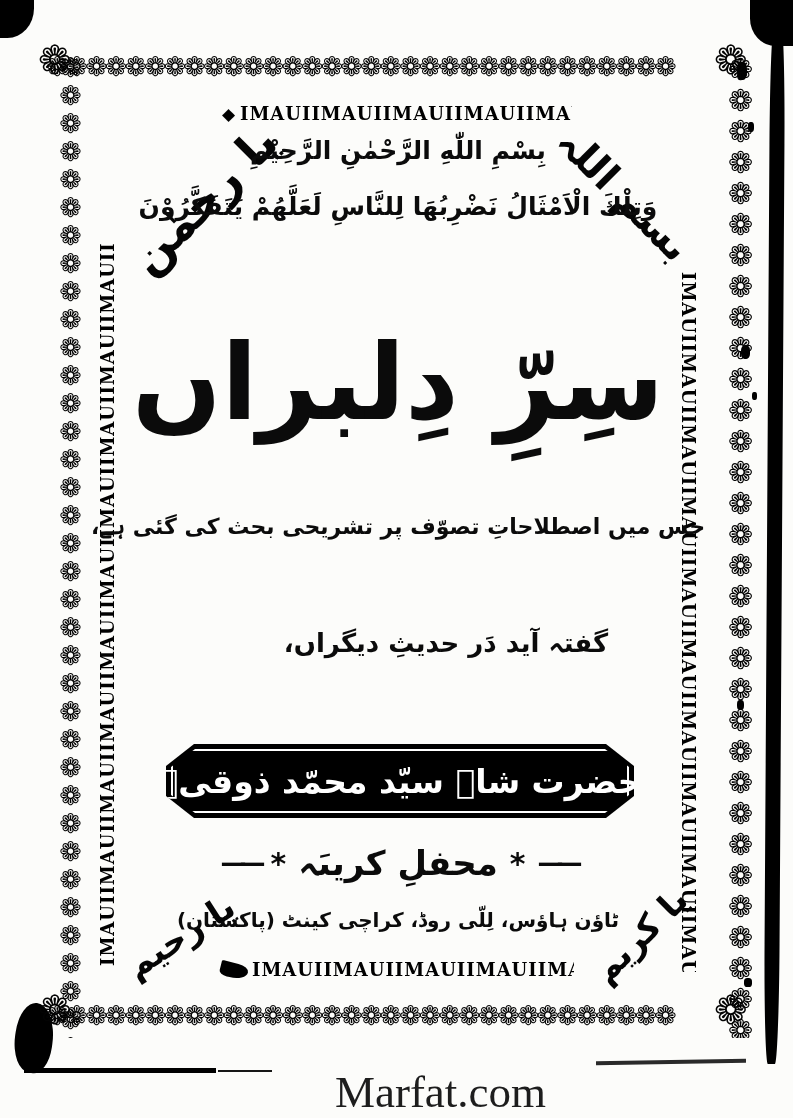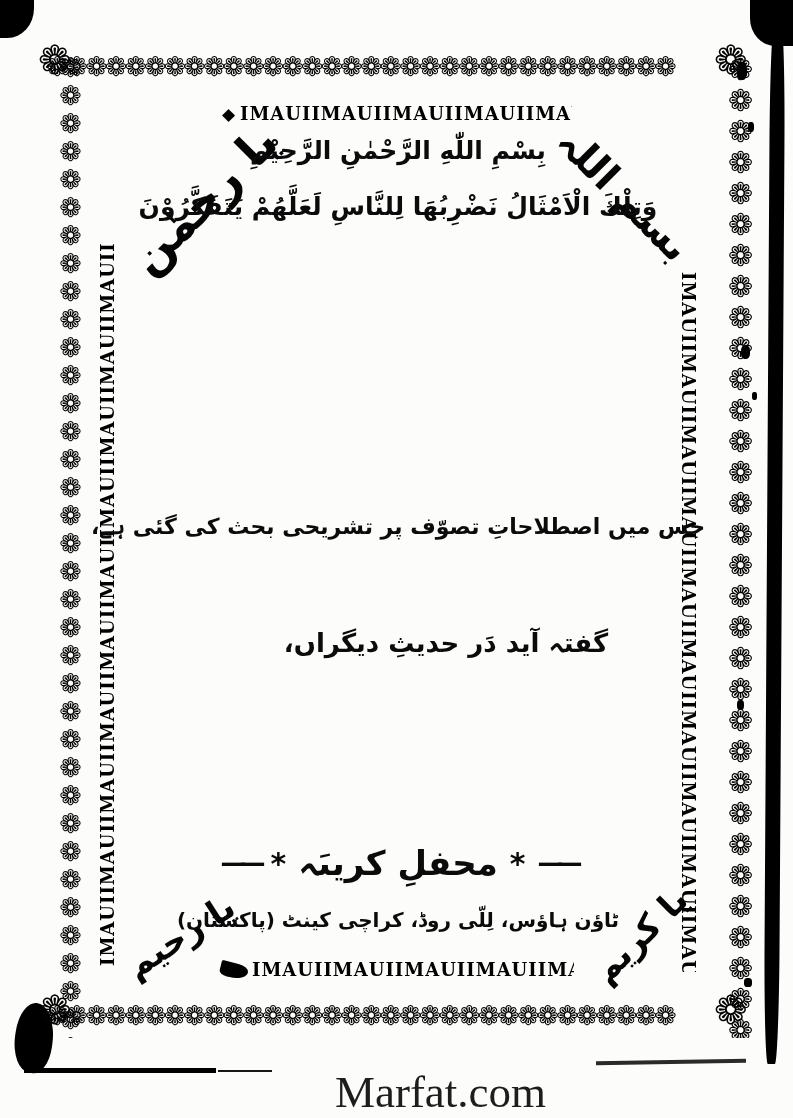--- a/index.html
+++ b/index.html
@@ -120,28 +120,37 @@
   <div class="calli calli-bl">
       <span dir="rtl">یا رحیم</span>
     </div>
   <div class="calli calli-br">
       <span dir="rtl">یا کریم</span>
     </div>
 
   <div class="content">
     <div class="line bismillah">بِسْمِ اللّٰهِ الرَّحْمٰنِ الرَّحِيْمِ</div>
     <div class="line verse">وَتِلْكَ الْاَمْثَالُ نَضْرِبُهَا لِلنَّاسِ لَعَلَّهُمْ يَتَفَكَّرُوْنَ</div>
+    <div class="line main-title">سِرِّ دِلبراں</div>
     <div class="line subtitle">جس میں اصطلاحاتِ تصوّف پر تشریحی بحث کی گئی ہے،</div>
     <div class="line couplet2">گفتہ آید دَر حدیثِ دیگراں،</div>
     <div class="line mahfil">
       <span class="dash">——</span>
       <span class="star">*</span>
       <span class="name">محفلِ کریںَہ</span>
       <span class="star">*</span>
       <span class="dash">——</span>
     </div>
     <div class="line address">ٹاؤن ہاؤس، لِلّی روڈ، کراچی کینٹ (پاکستان)</div>
   </div>
 
+  <div class="banner">
+    <div class="banner-outline"></div>
+    <div class="banner-row">
+      <span class="banner-star">*</span>
+      <span class="banner-name">حضرت شاہ سیّد محمّد ذوقیؒ</span>
+      <span class="banner-star">*</span>
+    </div>
+  </div>
 
   <div class="site">Marfat.com</div>
 
 </div>
 
 </body></html>

